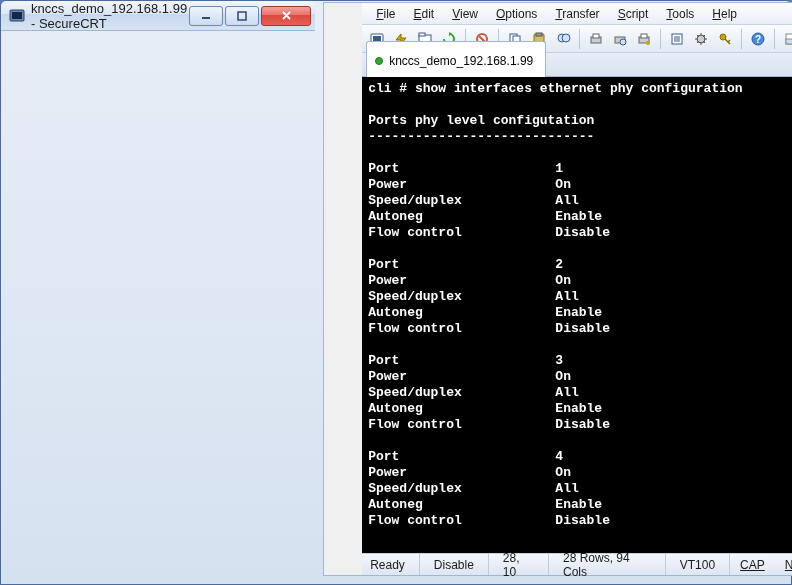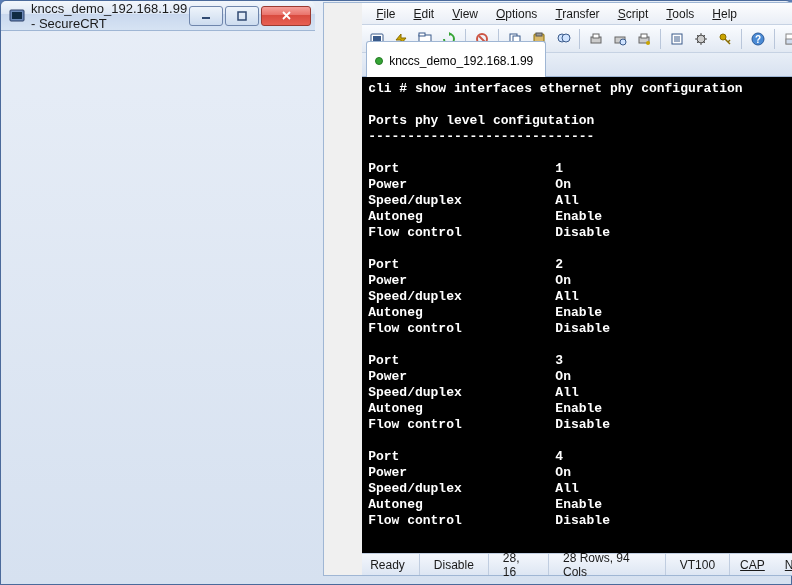--- a/index.html
+++ b/index.html
@@ -440,21 +440,21 @@
           <div class="sb-thumb"></div>
         </div>
         <div class="sb-btn">▼</div>
       </div>
     </div>
 
     <div class="status">
       <div class="cell">Ready</div>
       <div class="spacer"></div>
       <div class="cell">Disable</div>
-      <div class="cell">28, 16</div>
+      <div class="cell">28, 10</div>
       <div class="cell">28 Rows, 94 Cols</div>
       <div class="cell">VT100</div>
       <div class="spacer"></div>
       <div class="flat nb">CAP</div>
       <div class="flat nb">NUM</div>
     </div>
 
   </div>
 </div>
 

